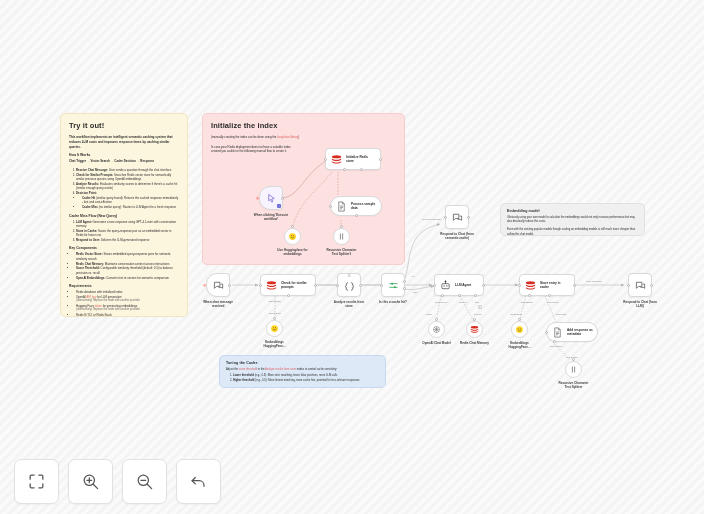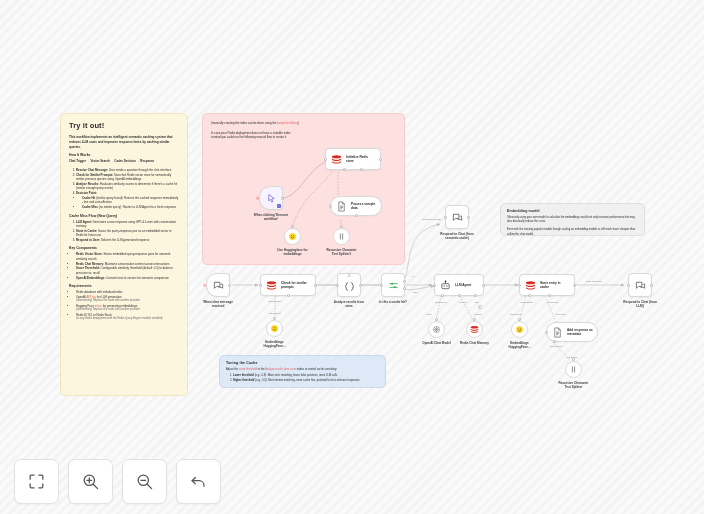--- a/index.html
+++ b/index.html
@@ -147,36 +147,37 @@
       <path d="M275,296 L275,320" stroke-dasharray="1.6 1.4"></path>
       <path d="M441,296 L436,322" stroke-dasharray="1.6 1.4"></path>
       <path d="M460,296 L474,322" stroke-dasharray="1.6 1.4"></path>
       <path d="M526,296 L519,322" stroke-dasharray="1.6 1.4"></path>
       <path d="M545,296 L556,322" stroke-dasharray="1.6 1.4"></path>
       <path d="M551,340 L570,360" stroke-dasharray="1.6 1.4"></path>
     </g>
   </svg>
 
   <div class="note note-pink" style="left:202px; top:113px; width:203px; height:152px;">
+    <h3 class="big-h3">Initialize the index</h3>
     <p style="font-size:2.9px; margin-bottom:5px;">
       <span>(manually creating the index can be done using the </span><span class="lnk">langchain library</span><span>)</span>
     </p>
     <p style="font-size:2.9px; width:88px;">In case your Redis deployment does not have a suitable index created you could run the following manual flow to create it</p>
   </div>
 
   <svg class="edges" style="z-index:2;">
     <g stroke="#d9a8a8" stroke-width="0.8" fill="none">
       <path d="M283,198 C300,196 305,172 328,160" marker-end="url(#arw)"></path>
       <path d="M338,172 L338,196" stroke-dasharray="1.6 1.4"></path>
       <path d="M332,172 C318,190 300,200 292,228" stroke-dasharray="1.6 1.4"></path>
       <path d="M341,220 L341,228" stroke-dasharray="1.6 1.4"></path>
     </g>
   </svg>
 
-  <div class="note note-yellow" style="left:60px; top:113px; width:128px; height:283px;">
+  <div class="note note-yellow" style="left:60px; top:113px; width:128px; height:204px;">
     <h3 class="big-h3">Try it out!</h3>
     <p class="lead">This workflow implements an intelligent semantic caching system that reduces LLM costs and improves response times by caching similar queries.</p>
     <h4>How It Works</h4>
     <p style="font-weight:bold;">Chat Trigger → Vector Search → Cache Decision → Response</p>
     <ol>
       <li><b>Receive Chat Message:</b><span> User sends a question through the chat interface</span></li>
       <li><b>Check for Similar Prompts:</b><span> Searches Redis vector store for semantically similar previous queries using OpenAI embeddings</span></li>
       <li><b>Analyze Results:</b><span> Evaluates similarity scores to determine if there's a cache hit (similar enough query exists)</span></li>
       <li><b>Decision Point:</b>
         <ul class="sub">

